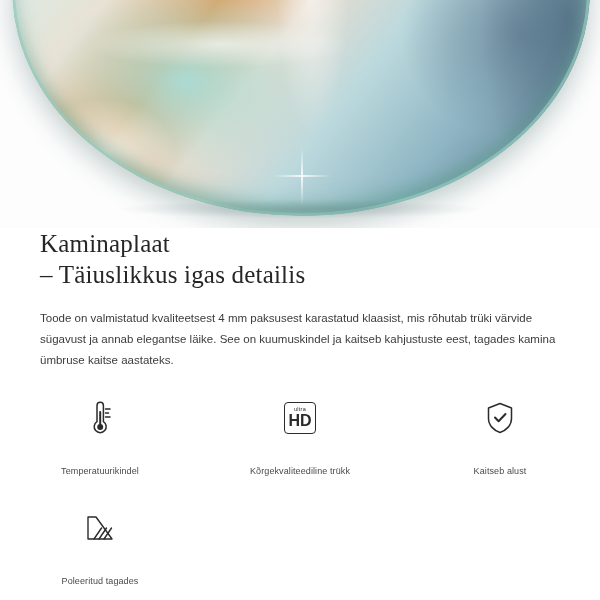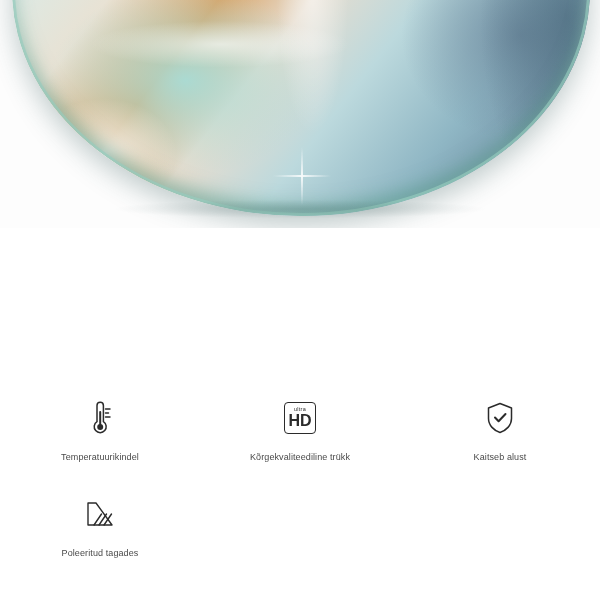--- a/index.html
+++ b/index.html
@@ -154,21 +154,21 @@
   }
   .feature-icon {
     width: 52px;
     height: 46px;
     display: flex;
     align-items: center;
     justify-content: center;
     color: #2b2b2b;
   }
   .feature-label {
-    margin-top: 10px;
+    margin-top: 24px;
     font-size: 9px;
     line-height: 12px;
     color: #4a4a4a;
     text-align: center;
     letter-spacing: 0.1px;
   }
   .hd-badge {
     width: 30px;
     height: 30px;
     border: 1.6px solid #2b2b2b;
@@ -202,21 +202,24 @@
       <div class="plate-veins"></div>
       <div class="plate-edge"></div>
       <div class="plate-rim"></div>
     </div>
     <div class="plate-highlight" style="left:302px; top:176px;"></div>
     <div class="hero-shadow"></div>
   </div>
 
   <div class="content">
     <h1 class="title">
+      <span>Kaminaplaat</span>
+      <span class="line2">– Täiuslikkus igas detailis</span>
     </h1>
+    <p class="desc">Toode on valmistatud kvaliteetsest 4 mm paksusest karastatud klaasist, mis rõhutab trüki värvide sügavust ja annab elegantse läike. See on kuumuskindel ja kaitseb kahjustuste eest, tagades kamina ümbruse kaitse aastateks.</p>
   </div>
 
   <div class="features">
 
     <div class="feature">
       <div class="feature-icon">
         <svg width="34" height="36" viewBox="0 0 34 36" fill="none" stroke="#2b2b2b" stroke-width="1.5" stroke-linecap="round">
           <path d="M14 5.5a3.2 3.2 0 0 1 6.4 0v16.1a6 6 0 1 1-6.4 0z"></path>
           <circle cx="17.2" cy="27" r="3" fill="#2b2b2b" stroke="none"></circle>
           <line x1="17.2" y1="12" x2="17.2" y2="25.5" stroke-width="2"></line>

